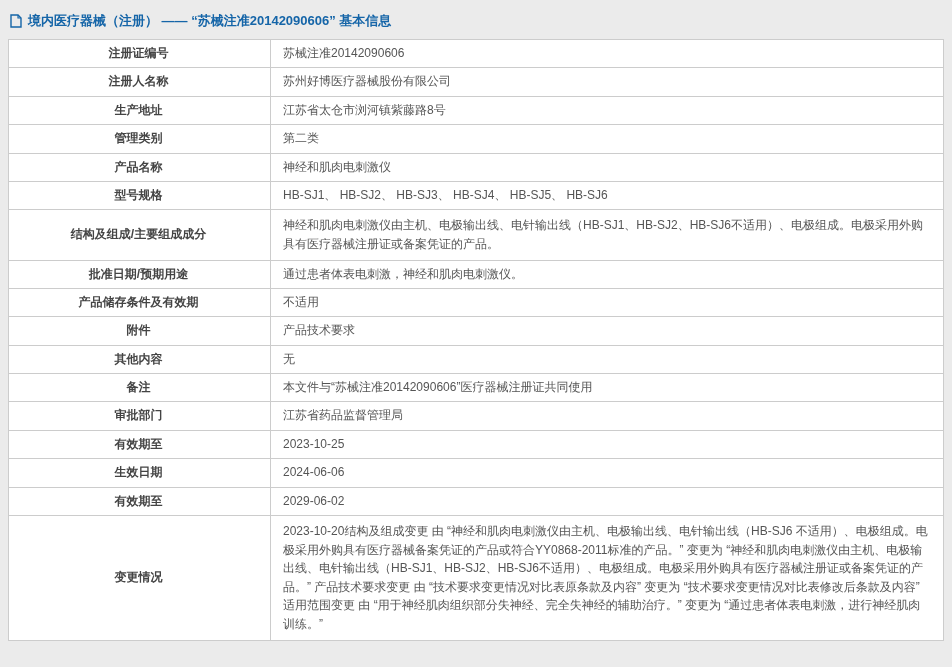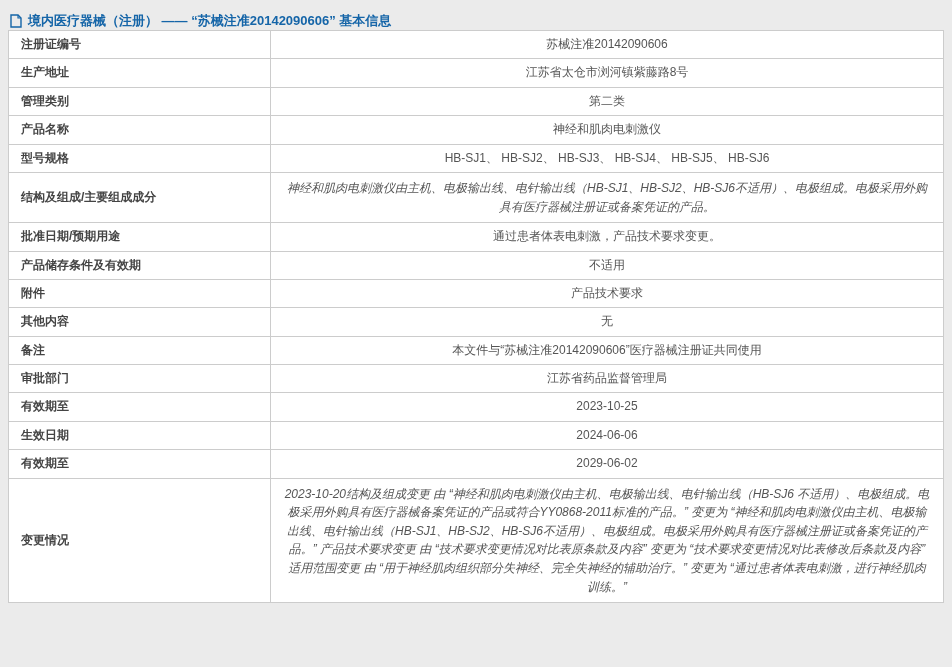--- a/index.html
+++ b/index.html
@@ -13,21 +13,21 @@
   }
   .page {
     width: 952px;
     height: 667px;
     padding: 8px 8px 6px 8px;
   }
   .title-bar {
     display: flex;
     align-items: center;
     gap: 6px;
-    padding: 4px 0 0 2px;
+    padding: 4px 0 9px 2px;
     font-size: 13px;
     font-weight: bold;
     color: #1565a8;
   }
   .title-bar svg { flex: 0 0 auto; display: block; }
   table.info-table {
     width: 100%;
     border-collapse: collapse;
     background: #ffffff;
     font-size: 12px;
@@ -36,46 +36,50 @@
   .info-table td {
     border: 1px solid #cccccc;
     padding: 5px 12px;
     line-height: 1.45;
     vertical-align: middle;
     color: #555;
     word-break: break-all;
   }
   .info-table td.label {
     width: 262px;
-    text-align: left;
+    text-align: center;
     font-weight: bold;
     color: #444;
     padding-right: 14px;
   }
-  .info-table td.value { text-align: center; }
-  .info-table td.multiline { line-height: 1.55; padding-top: 6px; padding-bottom: 6px; font-style: italic; }
+  .info-table td.value { text-align: left; }
+  .info-table td.multiline { line-height: 1.55; padding-top: 6px; padding-bottom: 6px; }
 </style>
 </head>
 <body>
 
 <div class="page">
 
   <div class="title-bar">
     <svg width="12" height="14" viewBox="0 0 12 14">
       <path d="M1 1 h7 l3 3 v9 h-10 z" fill="none" stroke="#1565a8" stroke-width="1.4"></path>
       <path d="M8 1 v3 h3" fill="none" stroke="#1565a8" stroke-width="1.2"></path>
     </svg>
     <span>境内医疗器械（注册） ——  “苏械注准20142090606” 基本信息</span>
   </div>
 
   <table class="info-table">
     <tbody>
       <tr>
         <td class="label">注册证编号</td>
         <td class="value">苏械注准20142090606</td>
+      </tr>
+      <tr>
+        <td class="label">注册人名称</td>
+        <td class="value">苏州好博医疗器械股份有限公司</td>
       </tr>
       <tr>
         <td class="label">生产地址</td>
         <td class="value">江苏省太仓市浏河镇紫藤路8号</td>
       </tr>
       <tr>
         <td class="label">管理类别</td>
         <td class="value">第二类</td>
       </tr>
       <tr>
@@ -85,21 +89,21 @@
       <tr>
         <td class="label">型号规格</td>
         <td class="value">HB-SJ1、 HB-SJ2、 HB-SJ3、 HB-SJ4、 HB-SJ5、 HB-SJ6</td>
       </tr>
       <tr>
         <td class="label">结构及组成/主要组成成分</td>
         <td class="value multiline">神经和肌肉电刺激仪由主机、电极输出线、电针输出线（HB-SJ1、HB-SJ2、HB-SJ6不适用）、电极组成。电极采用外购具有医疗器械注册证或备案凭证的产品。</td>
       </tr>
       <tr>
         <td class="label">批准日期/预期用途</td>
-        <td class="value">通过患者体表电刺激，产品技术要求变更。</td>
+        <td class="value">通过患者体表电刺激，神经和肌肉电刺激仪。</td>
       </tr>
       <tr>
         <td class="label">产品储存条件及有效期</td>
         <td class="value">不适用</td>
       </tr>
       <tr>
         <td class="label">附件</td>
         <td class="value">产品技术要求</td>
       </tr>
       <tr>

